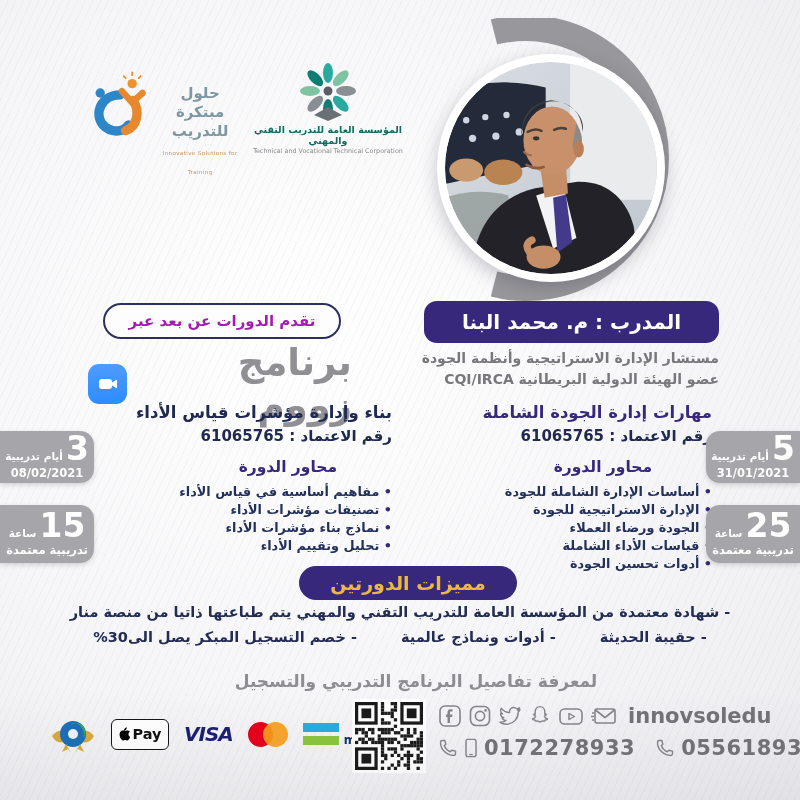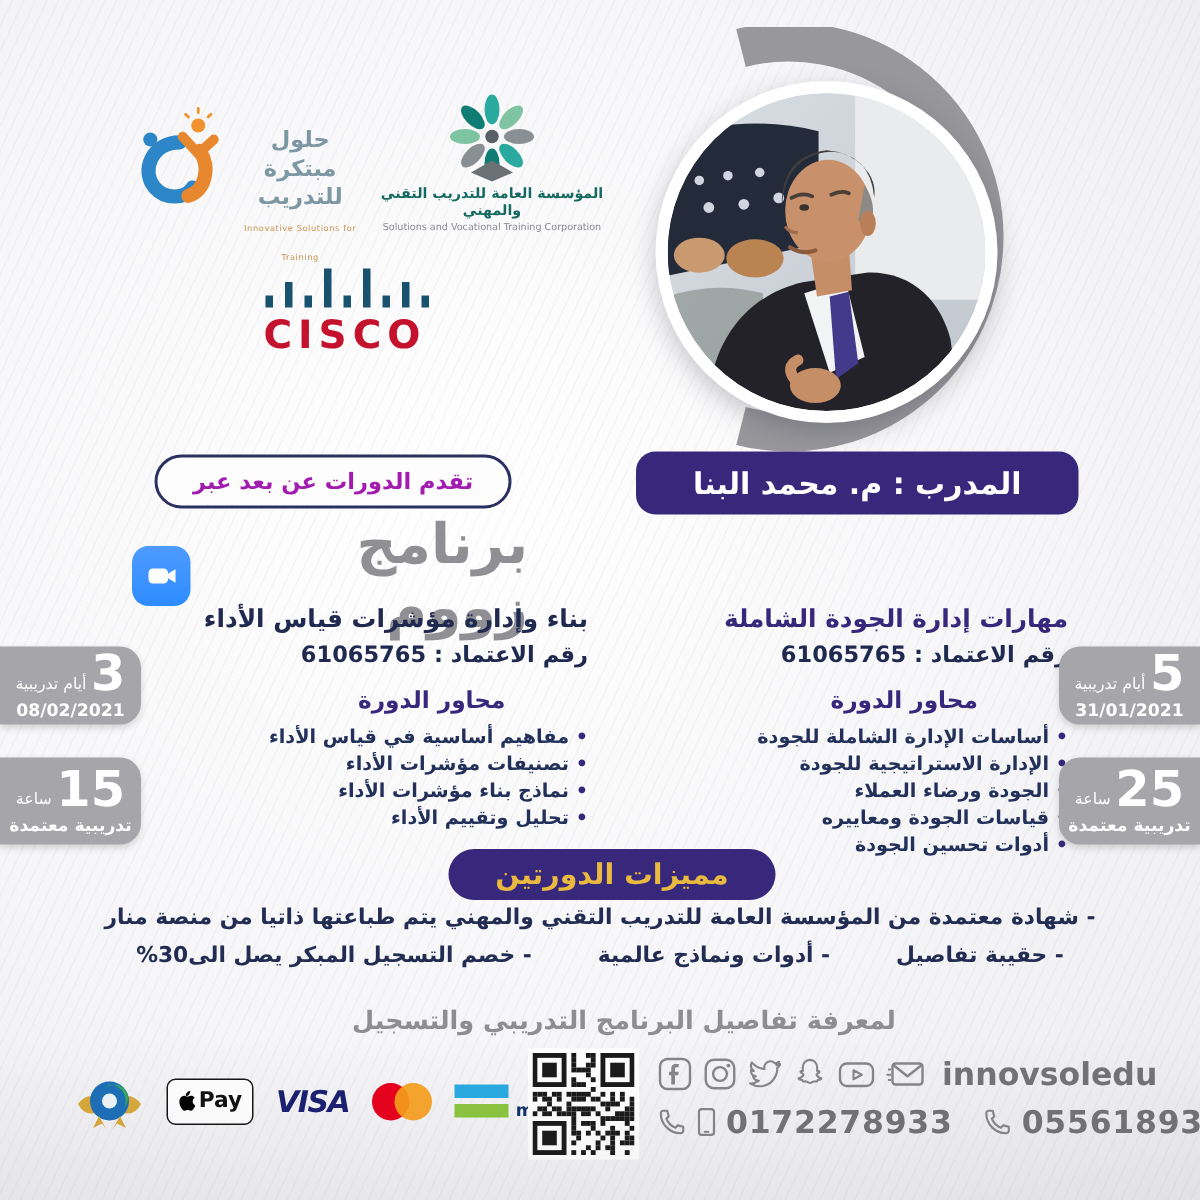--- a/index.html
+++ b/index.html
@@ -60,21 +60,21 @@
   .c-topics li{font-size:12.8px;font-weight:bold;color:#22305a;line-height:18px;}
   .c-topics li::before{content:"• ";color:#38287c;}
 
   
   .badge{width:94px;background:#a6a6aa;color:#fff;direction:rtl;display:flex;flex-direction:column;
     align-items:center;justify-content:center;box-shadow:0 2px 5px rgba(0,0,0,.15);}
   .badge.bl{left:0;border-radius:0 14px 14px 0;}
   .badge.br{right:0;border-radius:14px 0 0 14px;}
   .b-top{display:flex;align-items:flex-end;gap:3px;line-height:1;}
   .b-num{font-size:33px;font-weight:bold;line-height:0.9;}
-  .b-lab{font-size:10.5px;font-weight:normal;padding-bottom:2px;}
+  .b-lab{font-size:10.5px;font-weight:bold;padding-bottom:2px;}
   .b-sub{font-size:11.5px;font-weight:bold;margin-top:2px;}
   .days{top:431px;height:52px;} .hours{top:505px;height:58px;}
 
   
   .feat-banner{left:299px;top:566px;width:218px;height:34px;background:#38287c;border-radius:17px;
     display:flex;align-items:center;justify-content:center;color:#eab93f;font-weight:bold;font-size:19px;}
   .feat-line1{left:0;top:604px;width:800px;text-align:center;direction:rtl;
     color:#232c52;font-weight:bold;font-size:14.5px;}
   .feat-line2{left:0;top:629px;width:800px;display:flex;direction:rtl;justify-content:center;gap:44px;
     color:#232c52;font-weight:bold;font-size:14.5px;}
@@ -148,39 +148,23 @@
             <ellipse cx="0" cy="-18" rx="5" ry="10" fill="#7fc4a2"></ellipse>
           </g>
         <g transform="rotate(315)">
             <ellipse cx="0" cy="-18" rx="5" ry="10" fill="#0f7d74"></ellipse>
           </g>
         <circle cx="0" cy="0" r="4.5" fill="#5a5f66"></circle>
         <path d="M-14 24 L0 16 L14 24 L0 30 Z" fill="#6b7075"></path>
       </g>
     </svg>
     <div class="tvtc-ar rtl">المؤسسة العامة للتدريب التقني والمهني</div>
-    <div class="tvtc-en">Solutions and Vocational Training Corporation</div>
-  </div>
-
-  <div class="abs cisco">
-    <svg width="118" height="30" viewBox="0 0 118 30">
-      <g fill="#18526e">
-        <rect x="6" y="21" width="5" height="8"></rect>
-        <rect x="19" y="12" width="5" height="17"></rect>
-        <rect x="32" y="21" width="5" height="8"></rect>
-        <rect x="45" y="3" width="5" height="26"></rect>
-        <rect x="58" y="21" width="5" height="8"></rect>
-        <rect x="71" y="3" width="5" height="26"></rect>
-        <rect x="84" y="21" width="5" height="8"></rect>
-        <rect x="97" y="12" width="5" height="17"></rect>
-        <rect x="110" y="21" width="5" height="8"></rect>
-      </g>
-    </svg>
-    <div class="cisco-word">CISCO</div>
-  </div>
+    <div class="tvtc-en">Technical and Vocational Technical Corporation</div>
+  </div>
+
 
   <svg class="abs crescent" viewBox="0 0 310 285">
     <path d="M96 14 A130 130 0 1 1 96 266" fill="none" stroke="#98989c" stroke-width="26"></path>
   </svg>
   <div class="abs photo-ring">
     <div class="photo">
       <svg width="212" height="212" viewBox="0 0 200 200">
         <defs>
             <clipPath id="pc">
               <circle cx="100" cy="100" r="100"></circle>
@@ -229,30 +213,34 @@
     <span class="zoomtxt">برنامج زووم</span>
     <span class="zoomicon">
       <svg width="24" height="24" viewBox="0 0 24 24">
           <rect x="3" y="7" width="13" height="10" rx="3" fill="#fff"></rect>
           <path d="M16 10.5 L21 7.5 V16.5 L16 13.5 Z" fill="#fff"></path>
         </svg>
     </span>
   </div>
 
   <div class="abs trainer-banner rtl">المدرب : م. محمد البنا</div>
+  <div class="abs trainer-sub rtl">
+    <div>مستشار الإدارة الاستراتيجية وأنظمة الجودة</div>
+    <div>عضو الهيئة الدولية البريطانية CQI/IRCA</div>
+  </div>
 
   <div class="abs course course-r">
     <div class="c-title purple">مهارات إدارة الجودة الشاملة</div>
     <div class="c-accr">رقم الاعتماد : 61065765</div>
     <div class="c-head">محاور الدورة</div>
     <ul class="c-topics">
         <li>أساسات الإدارة الشاملة للجودة</li>
         <li>الإدارة الاستراتيجية للجودة</li>
         <li>الجودة ورضاء العملاء</li>
-        <li>قياسات الجودة ومعاييره</li>
+        <li>قياسات الأداء الشاملة</li>
         <li>أدوات تحسين الجودة</li>
       </ul>
   </div>
 
   <div class="abs course course-l">
     <div class="c-title navy">بناء وإدارة مؤشرات قياس الأداء</div>
     <div class="c-accr">رقم الاعتماد : 61065765</div>
     <div class="c-head">محاور الدورة</div>
     <ul class="c-topics">
         <li>مفاهيم أساسية في قياس الأداء</li>
@@ -287,21 +275,21 @@
     <div class="b-top">
       <span class="b-num">25</span>
       <span class="b-lab">ساعة</span>
     </div>
     <div class="b-sub">تدريبية معتمدة</div>
   </div>
 
   <div class="abs feat-banner rtl">مميزات الدورتين</div>
   <div class="abs feat-line1">- شهادة معتمدة من المؤسسة العامة للتدريب التقني والمهني يتم طباعتها ذاتيا من منصة منار</div>
   <div class="abs feat-line2">
-    <span>- حقيبة تفاصيل</span>
+    <span>- حقيبة الحديثة</span>
     <span>- أدوات ونماذج عالمية</span>
     <span>- خصم التسجيل المبكر يصل الى30%</span>
   </div>
 
   <div class="abs contact-title rtl">لمعرفة تفاصيل البرنامج التدريبي والتسجيل</div>
 
   <div class="abs payments">
     <svg width="46" height="40" viewBox="0 0 46 40">
       <path d="M2 22 Q8 14 16 18 L14 28 Q6 30 2 22Z" fill="#d8a93c"></path>
       <path d="M44 22 Q38 14 30 18 L32 28 Q40 30 44 22Z" fill="#d8a93c"></path>

